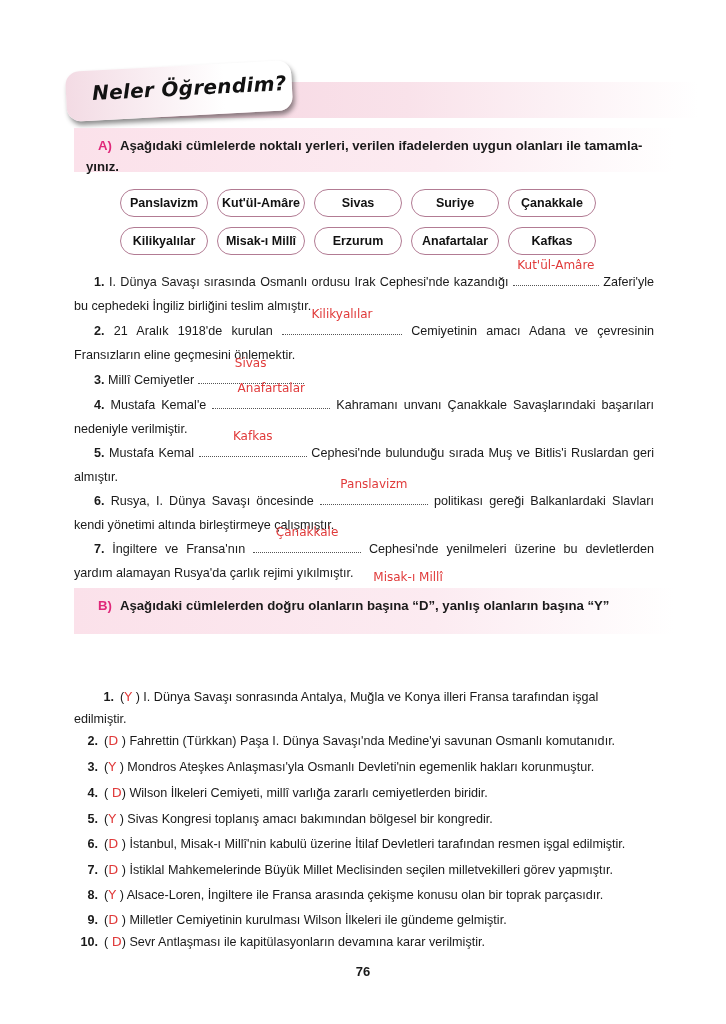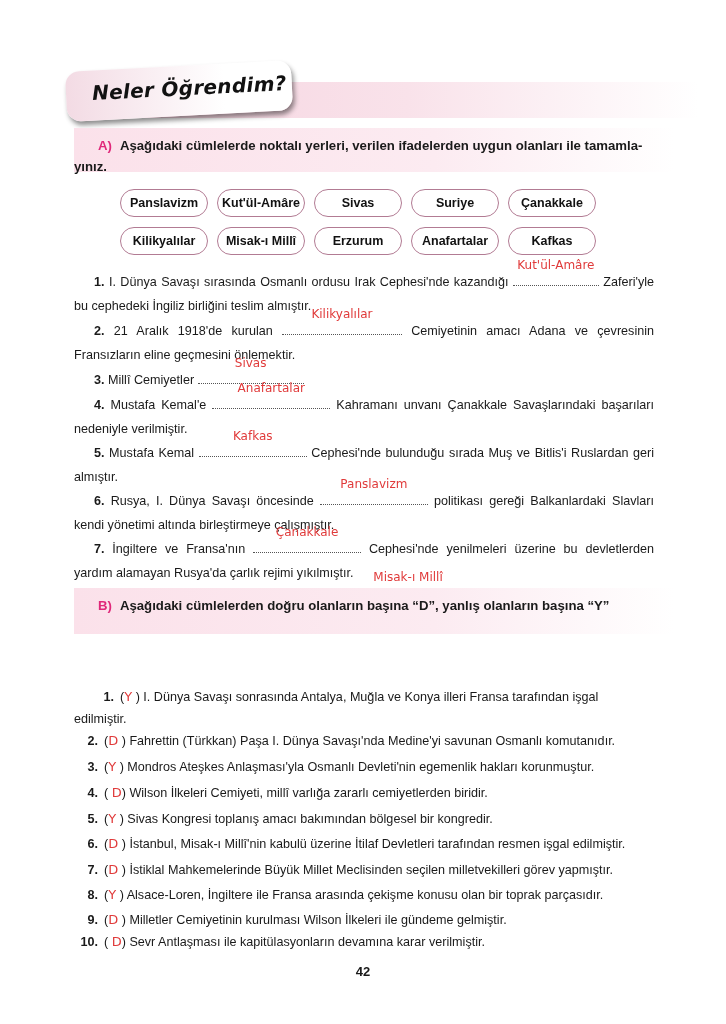--- a/index.html
+++ b/index.html
@@ -25,21 +25,21 @@
     }
 
     
     .section-bar {
       position: absolute; left: 74px; width: 600px;
       background: linear-gradient(to right, #fbe1ea 0%, #fcebf1 60%, #ffffff 100%);
       padding: 7px 10px 6px 24px;
       font-weight: bold; font-size: 13.2px; line-height: 21px;
     }
     .section-bar .letter { color: #e0287a; margin-right: 8px; }
-    .section-bar .cont { margin-left: -24px; display: block; }
+    .section-bar .cont { margin-left: -24px; padding-left: 12px; display: block; }
     .section-a { top: 128px; height: 44px; }
     .section-b { top: 588px; height: 46px; }
 
     
     .word-bank {
       position: absolute; left: 120px; top: 189px; width: 490px;
       display: grid; grid-template-columns: repeat(5, 88px); column-gap: 9px; row-gap: 10px;
     }
     .chip {
       height: 28px; border: 1.2px solid #b27b93; border-radius: 14px;
@@ -166,13 +166,13 @@
 <div class="tf" style="top:887px;">
   <span class="num">8.</span>(<span class="mark">Y</span> ) <span>Alsace-Loren, İngiltere ile Fransa arasında çekişme konusu olan bir toprak parçasıdır.</span>
 </div>
 <div class="tf" style="top:912px;">
   <span class="num">9.</span>(<span class="mark">D</span> ) <span>Milletler Cemiyetinin kurulması Wilson İlkeleri ile gündeme gelmiştir.</span>
 </div>
 <div class="tf" style="top:934px;">
   <span class="num">10.</span>( <span class="mark">D</span>) <span>Sevr Antlaşması ile kapitülasyonların devamına karar verilmiştir.</span>
 </div>
 
-<div class="page-number">42</div>
+<div class="page-number">76</div>
 
 </body></html>

